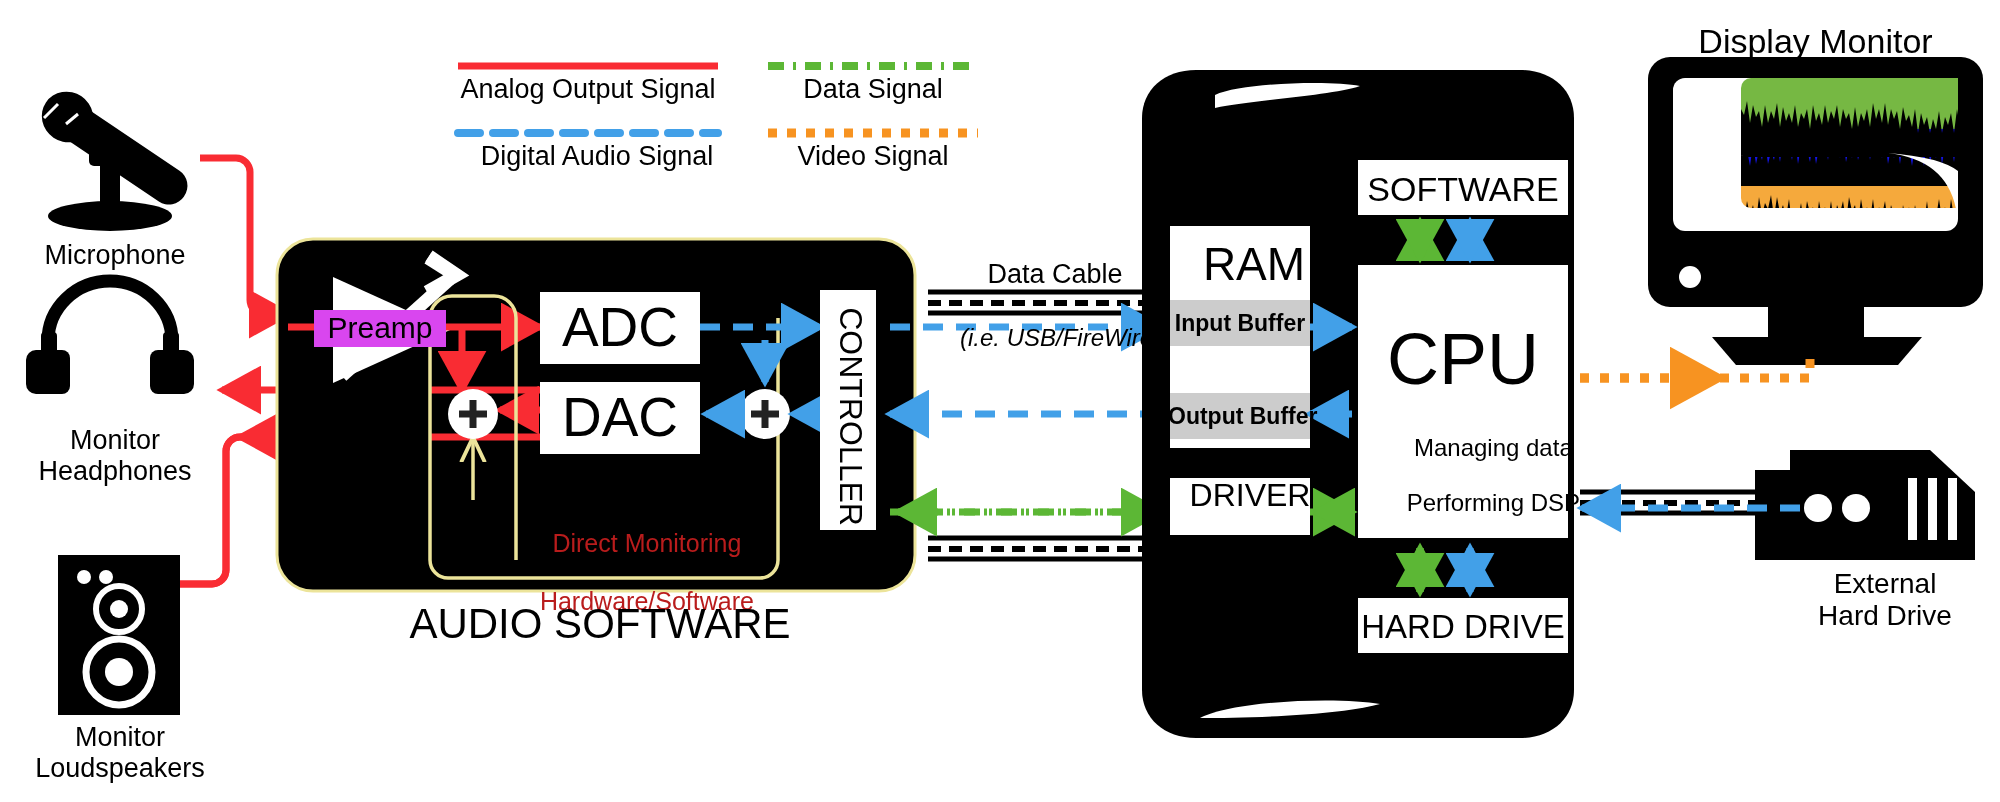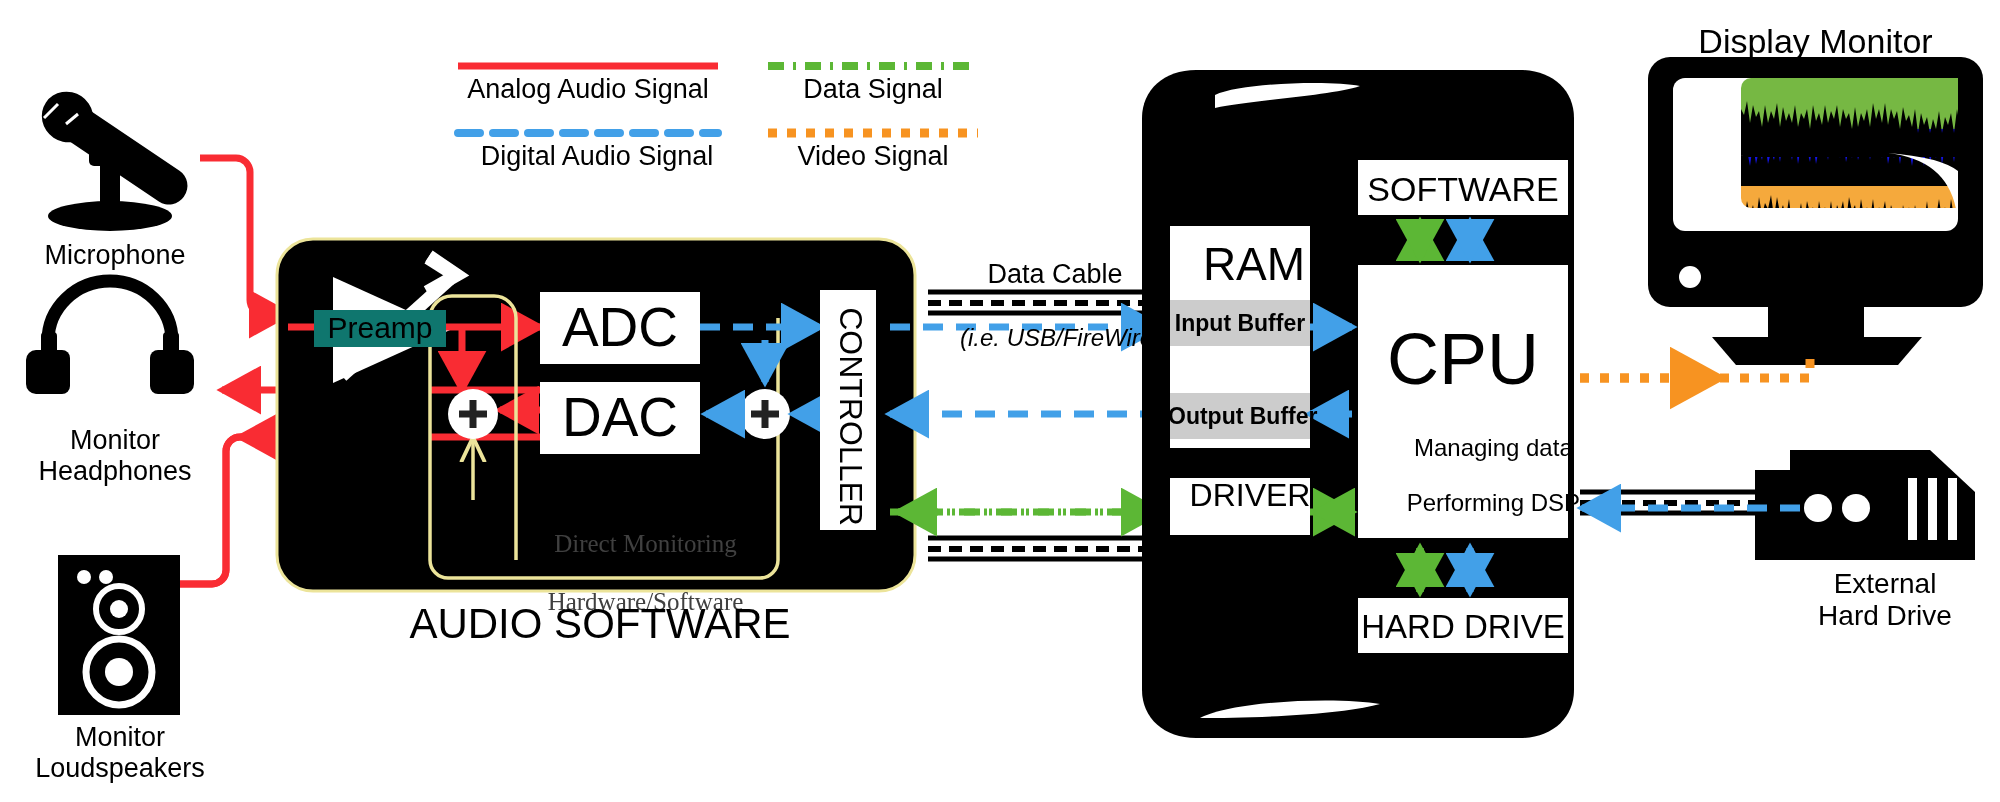--- a/index.html
+++ b/index.html
@@ -294,38 +294,38 @@
     </g>
 
     <g>
       <line x1="1580" y1="492" x2="1800" y2="492" stroke="#000" stroke-width="5"></line>
       <line x1="1580" y1="503" x2="1800" y2="503" stroke="#000" stroke-width="6" stroke-dasharray="13 8"></line>
       <line x1="1580" y1="513" x2="1800" y2="513" stroke="#000" stroke-width="5"></line>
       <path d="M1800 508 L1582 508" stroke="#42a0e8" stroke-width="7" stroke-dasharray="20 13" fill="none" marker-end="url(#ar-blue)"></path>
     </g>
   </svg>
 
-  <div class="lbl" style="left:458px;top:74px;width:260px;font-size:27px;">Analog Audio Signal</div>
+  <div class="lbl" style="left:458px;top:74px;width:260px;font-size:27px;">Analog Output Signal</div>
   <div class="lbl" style="left:467px;top:141px;width:260px;font-size:27px;">Digital Audio Signal</div>
   <div class="lbl" style="left:768px;top:74px;width:210px;font-size:27px;">Data Signal</div>
   <div class="lbl" style="left:10px;top:240px;width:210px;font-size:27px;">Microphone</div>
 
   <div class="lbl" style="left:768px;top:141px;width:210px;font-size:27px;">Video Signal</div>
   <div class="lbl" style="left:10px;top:425px;width:210px;font-size:27px;">Monitor<br>Headphones</div>
   <div class="lbl" style="left:0px;top:722px;width:240px;font-size:27px;">Monitor<br>Loudspeakers</div>
   <div class="lbl" style="left:1648px;top:22px;width:335px;font-size:34px;">Display Monitor</div>
   <div class="lbl" style="left:1760px;top:568px;width:250px;font-size:28px;">External<br>Hard Drive</div>
 
-  <div class="lbl" style="left:314px;top:310px;width:132px;font-size:30px;color:#000;background:#0f766e;
+  <div class="lbl" style="left:314px;top:310px;width:132px;font-size:30px;color:#000;background:#d946ef;
               padding:1px 0;">Preamp</div>
   <div class="lbl" style="left:540px;top:296px;width:160px;font-size:55px;font-weight:400;">ADC</div>
   <div class="lbl" style="left:540px;top:386px;width:160px;font-size:55px;font-weight:400;">DAC</div>
   <div class="lbl" style="left:700px;top:398px;width:300px;font-size:32px;
               transform:rotate(90deg);transform-origin:center;">CONTROLLER</div>
-  <div class="lbl" style="left:488px;top:500px;width:290px;font-size:25px;color:#404040;font-family:Liberation Serif, serif;">
+  <div class="lbl" style="left:488px;top:500px;width:290px;font-size:25px;color:#b91c1c;">
     <span>Direct Monitoring</span><br>
     <span>Hardware/Software</span>
   </div>
   <div class="lbl" style="left:400px;top:600px;width:400px;font-size:42px;">AUDIO SOFTWARE</div>
 
   <div class="lbl" style="left:930px;top:228px;width:220px;font-size:27px;">
     <span>Data Cable</span><br>
     <span style="font-style:italic;font-size:24px;">(i.e. USB/FireWire)</span>
   </div>
 

